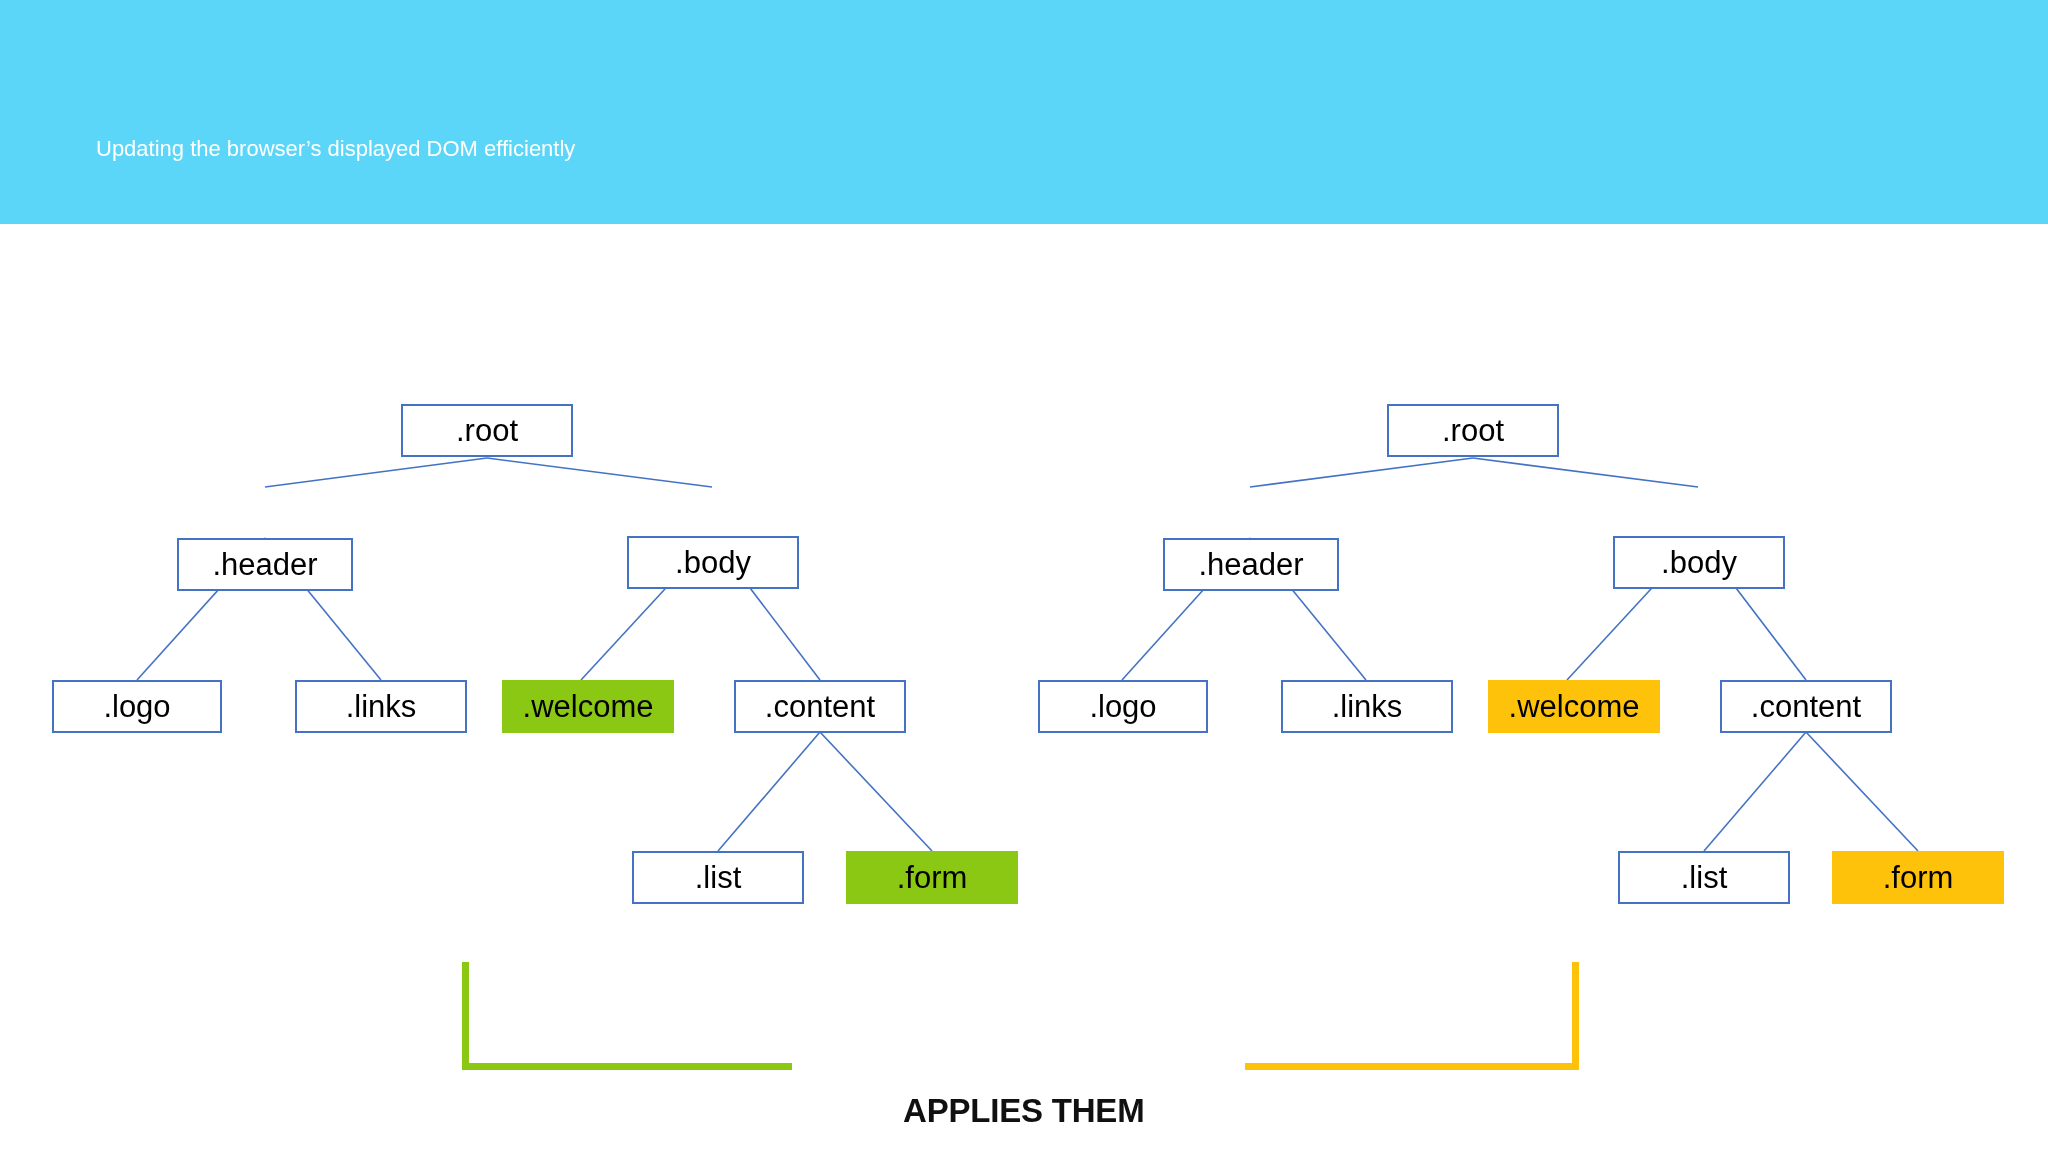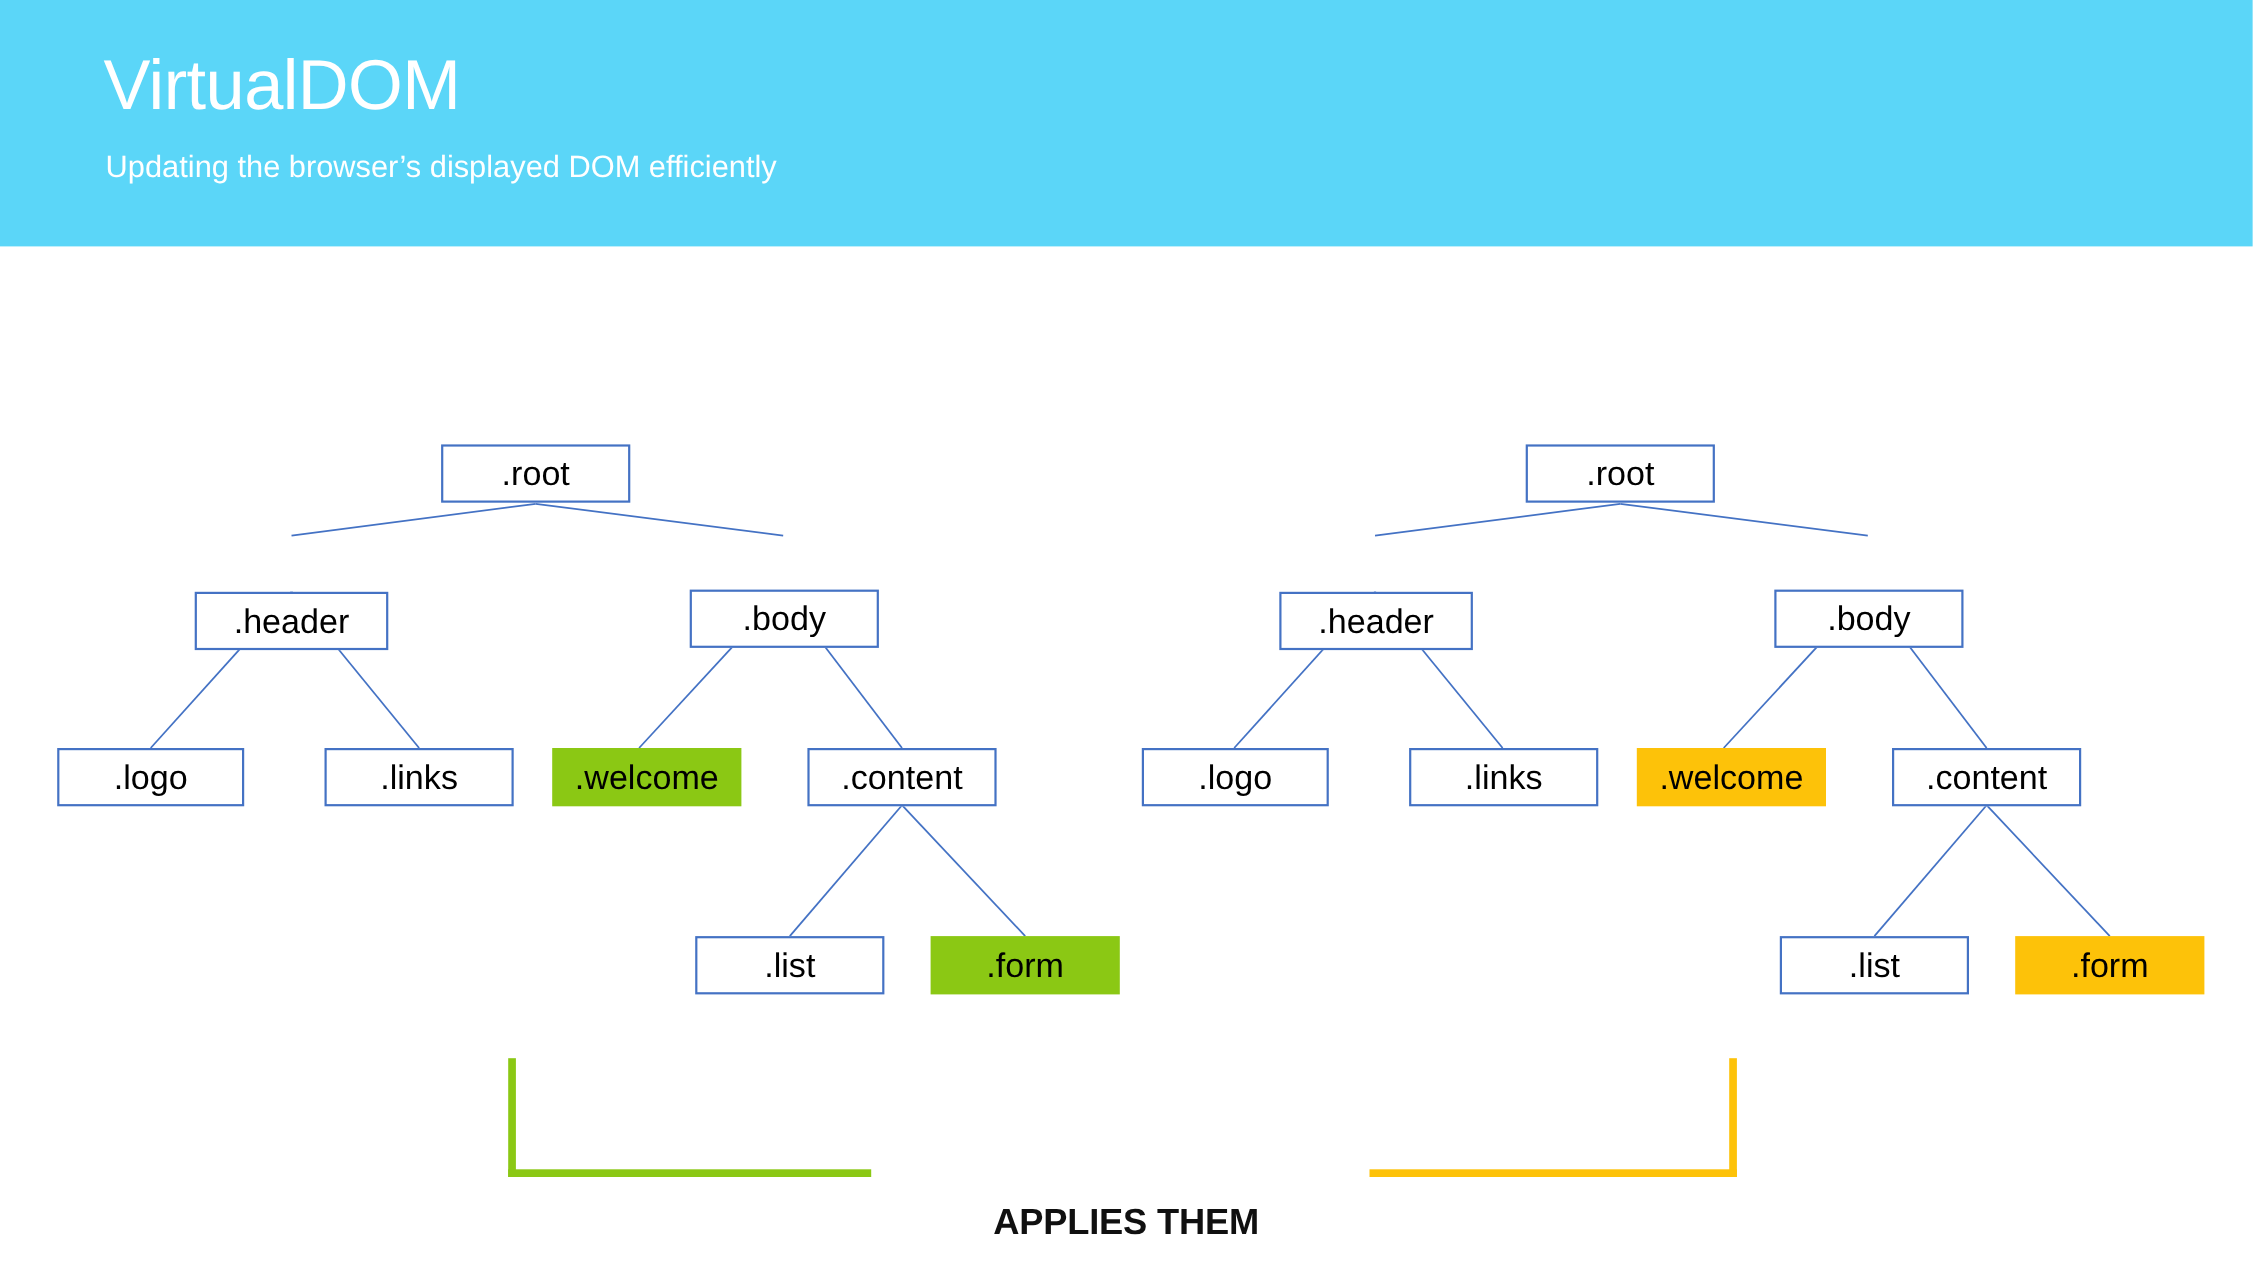--- a/index.html
+++ b/index.html
@@ -32,21 +32,21 @@
     font-weight: 400;
     color: #ffffff;
     letter-spacing: -0.5px;
     line-height: 1.05;
     white-space: nowrap;
   }
   #page-subtitle {
     position: absolute;
     left: 96px;
     top: 137px;
-    font-size: 28px;
+    font-size: 22px;
     font-weight: 400;
     color: #ffffff;
     line-height: 1.1;
     white-space: nowrap;
   }
 
   
   #diagram-canvas {
     position: absolute;
     left: 0;
@@ -115,21 +115,20 @@
     font-weight: bold;
     color: #101010;
     letter-spacing: -0.2px;
     white-space: nowrap;
   }
 </style>
 </head>
 <body>
 
 <div id="header-banner">
-  <div id="page-title">VirtualDOM</div>
   <div id="page-subtitle">Updating the browser’s displayed DOM efficiently</div>
 </div>
 
 <div id="diagram-canvas">
 
   <svg id="edge-layer" viewBox="0 0 2048 928" width="2048" height="928">
     <g stroke="#4472C4" stroke-width="1.6" fill="none">
 
       <path d="M487 218 L265 247"></path>
       <path d="M487 218 L712 247"></path>

